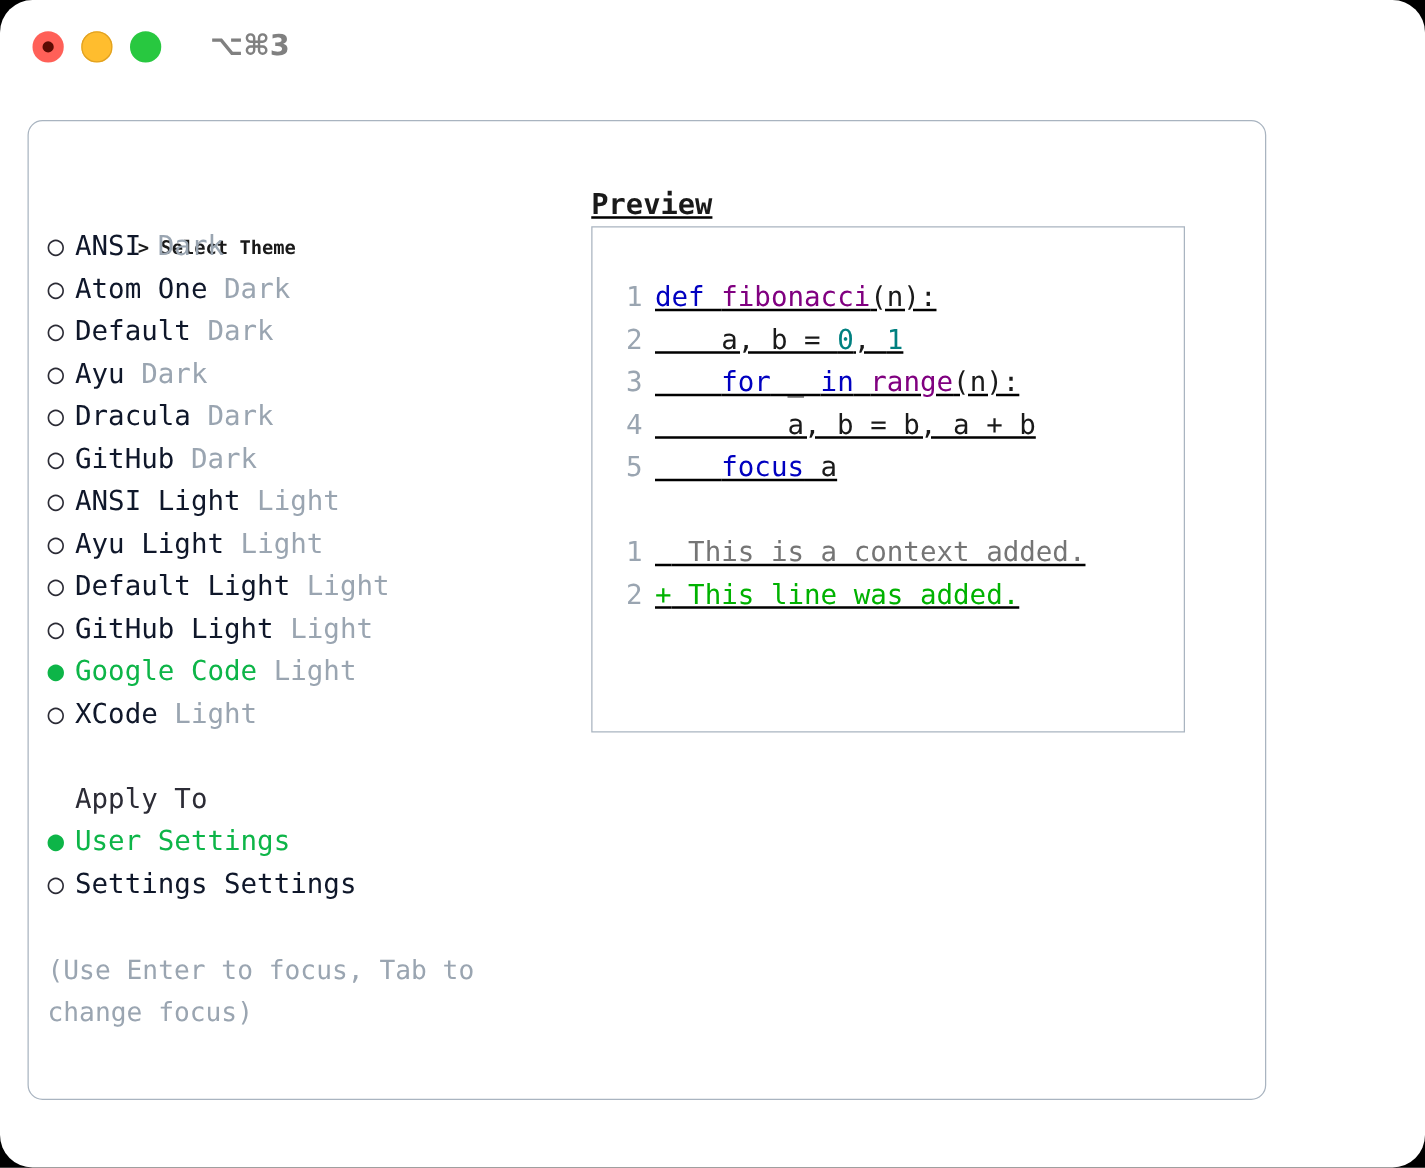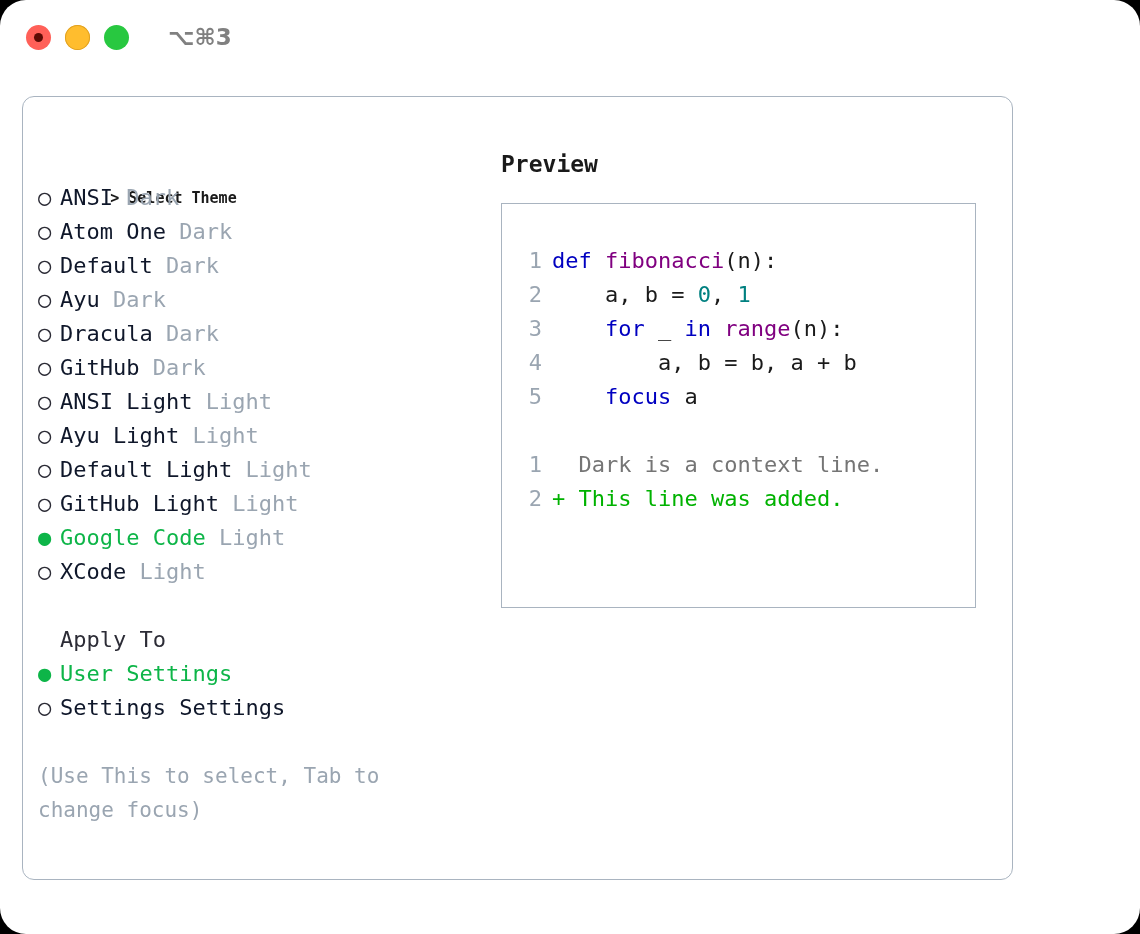--- a/index.html
+++ b/index.html
@@ -155,34 +155,34 @@
     font-size: 21px;
     line-height: 34px;
     color: #9aa5b1;
     width: 410px;
     font-family: "DejaVu Sans Mono", "Liberation Mono", monospace;
   }
 
   
   .right-col {
     position: absolute;
-    left: 478px;
+    left: 450px;
     top: 50px;
     width: 500px;
+    text-decoration: underline;
   }
   .preview-title {
     font-size: 23px;
     font-weight: bold;
     color: #1a1a1a;
     height: 34px;
     line-height: 34px;
     font-family: "DejaVu Sans Mono", "Liberation Mono", monospace;
   }
   .preview-box {
-    margin-top: 22px;
     width: 475px;
     height: 405px;
     border: 1.5px solid #a9b4c0;
     background: #ffffff;
     box-sizing: border-box;
     padding: 40px 0 0 14px;
   }
   .code-line {
     font-size: 22px;
     height: 34px;
@@ -251,37 +251,37 @@
       <div class="apply-head">Apply To</div>
 
       <div id="apply-options">
           <div class="opt selected"><span class="bullet">●</span><span class="opt-label">User Settings</span></div>
           <div class="opt"><span class="bullet">○</span><span class="opt-label">Settings Settings</span></div>
         </div>
 
       <div class="spacer-md"></div>
 
       <div class="hint">
-        <div>(Use This to select, Tab to</div>
+        <div>(Use Enter to focus, Tab to</div>
         <div>change focus)</div>
       </div>
     </div>
 
     <div class="right-col">
       <div class="preview-title">Preview</div>
       <div class="preview-box">
         <div id="code-block">
             <div class="code-line"><span class="ln">1</span><span class="tok-kw">def </span><span class="tok-fn">fibonacci</span><span class="tok-txt">(n):</span></div>
             <div class="code-line"><span class="ln">2</span><span class="tok-txt">    a, b = </span><span class="tok-num">0</span><span class="tok-txt">, </span><span class="tok-num">1</span></div>
             <div class="code-line"><span class="ln">3</span><span class="tok-txt">    </span><span class="tok-kw">for</span><span class="tok-txt"> _ </span><span class="tok-kw">in</span><span class="tok-txt"> </span><span class="tok-fn">range</span><span class="tok-txt">(n):</span></div>
             <div class="code-line"><span class="ln">4</span><span class="tok-txt">        a, b = b, a + b</span></div>
             <div class="code-line"><span class="ln">5</span><span class="tok-txt">    </span><span class="tok-kw">focus</span><span class="tok-txt"> a</span></div>
           </div>
         <div class="diff-gap"></div>
         <div id="diff-block">
-            <div class="code-line"><span class="ln">1</span><span class="tok-ctx"> </span><span class="tok-ctx"> Dark is a context line.</span></div>
+            <div class="code-line"><span class="ln">1</span><span class="tok-ctx"> </span><span class="tok-ctx"> This is a context added.</span></div>
             <div class="code-line"><span class="ln">2</span><span class="tok-add">+</span><span class="tok-add"> This line was added.</span></div>
           </div>
       </div>
     </div>
 
   </div>
 </div>
 
 </body></html>

